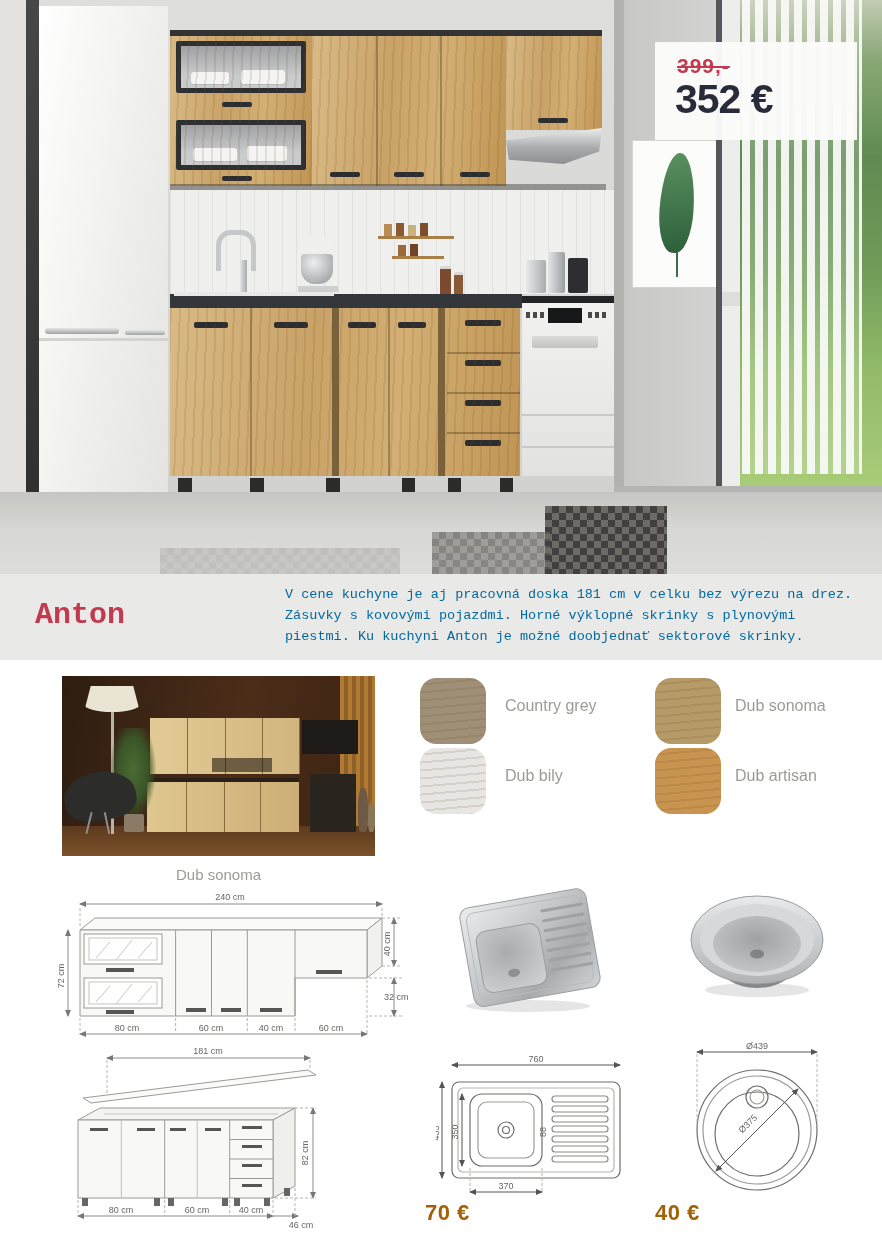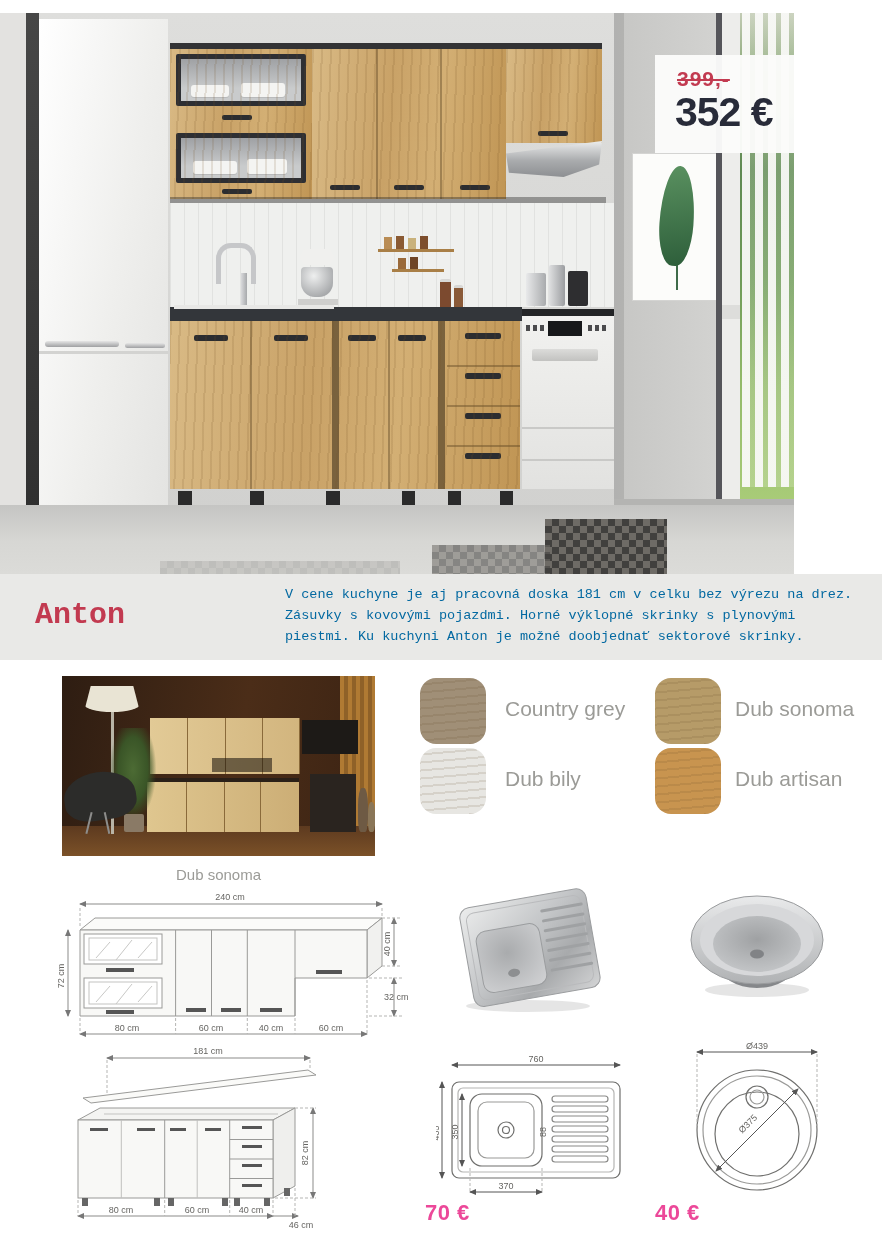--- a/index.html
+++ b/index.html
@@ -1,20 +1,20 @@
 <!DOCTYPE html>
 <html><head>
 <meta charset="utf-8">
 <style>
   html,body{margin:0;padding:0;background:#ffffff;}
   .page{position:relative;width:882px;height:1246px;background:#fff;overflow:hidden;
         font-family:"Liberation Sans",sans-serif;}
   .abs{position:absolute;}
   
-  .hero{position:absolute;left:0;top:13px;width:794px;height:574px;overflow:hidden;
+  .hero{position:absolute;left:0;top:0;width:882px;height:574px;overflow:hidden;
         background:linear-gradient(180deg,#dededc 0%,#d6d6d4 55%,#cfcfcd 100%);}
   .wood{background:linear-gradient(95deg,#d9ba85 0%,#c9a267 40%,#d3af74 65%,#c09554 100%);}
   .wood:after{content:"";position:absolute;inset:0;
         background:repeating-linear-gradient(92deg,rgba(115,80,35,.14) 0 2px,transparent 2px 9px);}
   .handle{position:absolute;background:#2c2d30;border-radius:2px;}
   .glassbox{position:absolute;background:#2e2f33;border-radius:2px;}
   .glassin{position:absolute;inset:5px;background:linear-gradient(180deg,#9fa1a4,#c9cbcc 70%);}
   .plate{position:absolute;background:#f4f4f2;border-radius:3px;box-shadow:0 1px 0 #b9babb;}
   .stripewall{background:#eff0ee;}
   .stripewall:after{content:"";position:absolute;inset:0;
@@ -30,24 +30,24 @@
   .band .desc{position:absolute;left:285px;top:11px;width:570px;font-size:13.5px;
         line-height:1.55;color:#0369a1;}
   
   .vphoto{position:absolute;left:62px;top:676px;width:313px;height:180px;overflow:hidden;
         background:linear-gradient(100deg,#2e1d12,#4b2d18 55%,#3b2313);}
   .caption{position:absolute;left:62px;top:866px;width:313px;text-align:center;
         font-size:15px;color:#9b9b97;}
   .swatch{position:absolute;width:66px;height:66px;border-radius:16px;overflow:hidden;}
   .swatch:after{content:"";position:absolute;inset:0;border-radius:16px;
         background:repeating-linear-gradient(-5deg,rgba(95,70,35,.13) 0 2px,transparent 2px 8px);}
-  .swlabel{position:absolute;font-size:21px;color:#9b9b97;}
+  .swlabel{position:absolute;font-size:16px;color:#9b9b97;}
   
   svg text{font-family:"Liberation Sans",sans-serif;fill:#666562;font-size:9px;}
-  .price{position:absolute;font-size:22px;font-weight:800;color:#ec4899;letter-spacing:.5px;}
+  .price{position:absolute;font-size:22px;font-weight:800;color:#a16207;letter-spacing:.5px;}
   .mosaicA{background:conic-gradient(#41403e 25%,#6e6b66 0 50%,#41403e 0 75%,#6e6b66 0);
         background-size:14px 14px;}
 </style>
 </head>
 <body>
 
 <div class="page">
 
   <div class="hero">
     <div class="abs" style="left:0;top:0;width:26px;height:574px;background:#e3e2e0;"></div>

